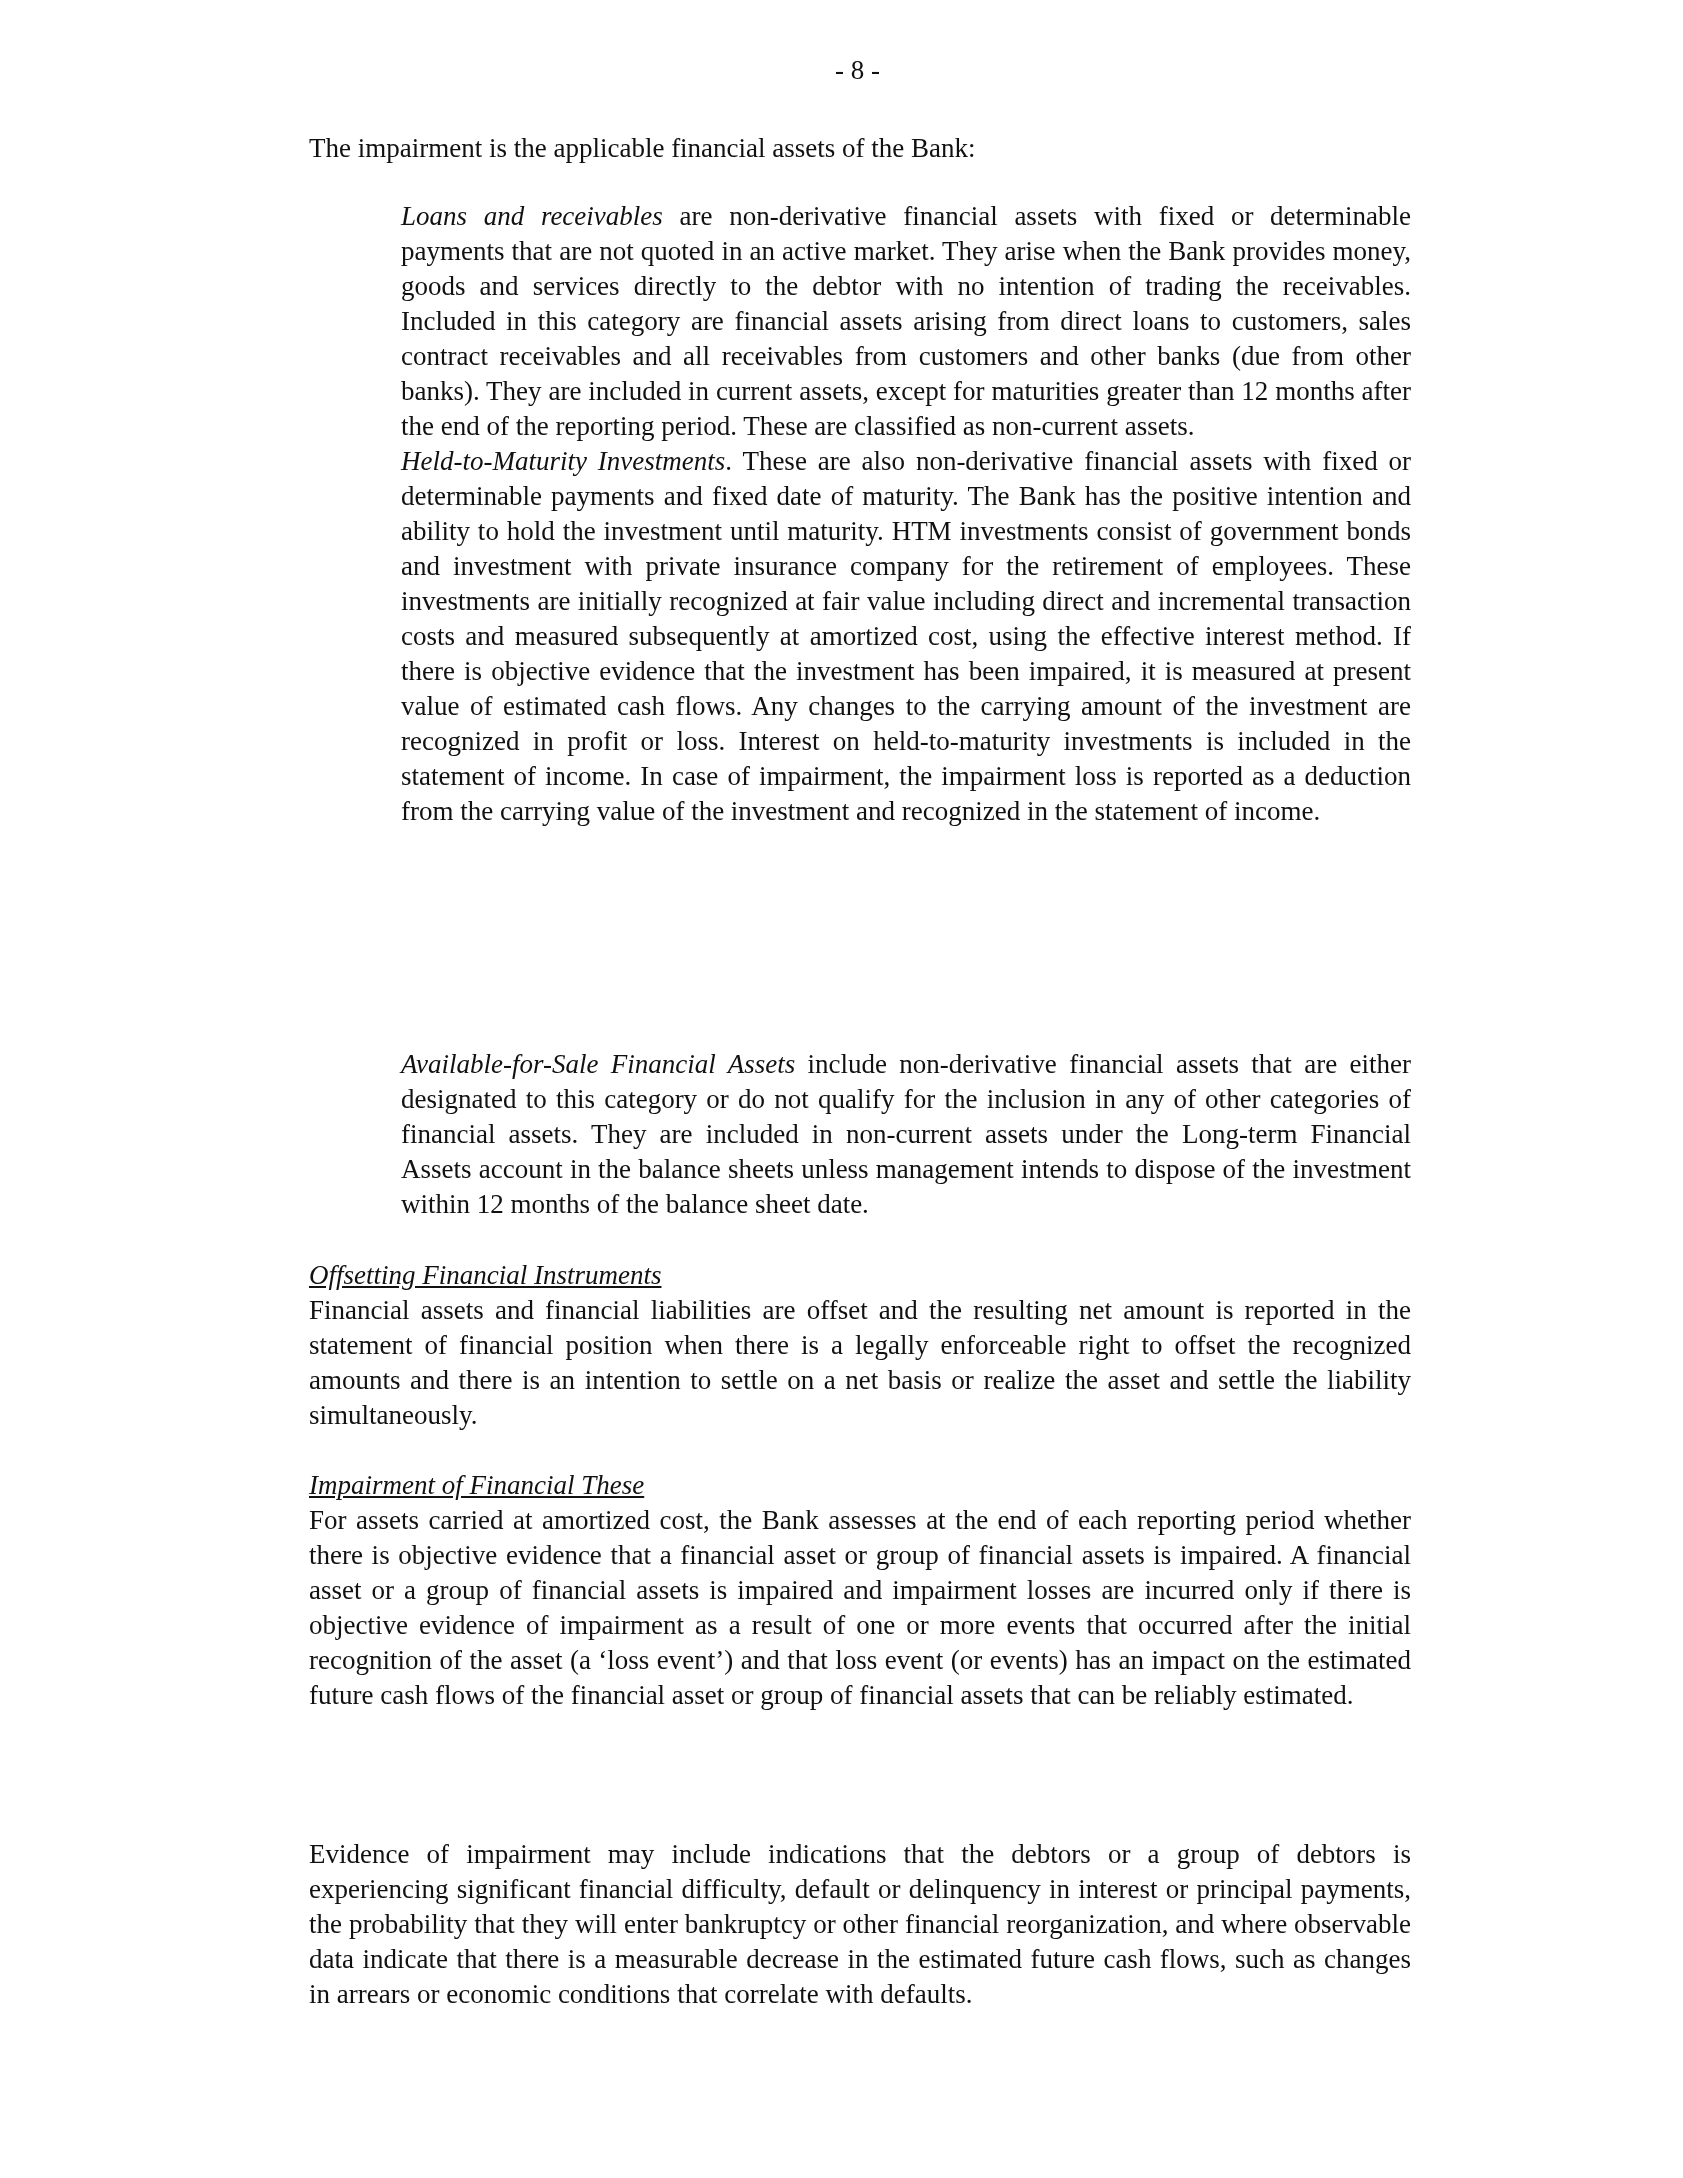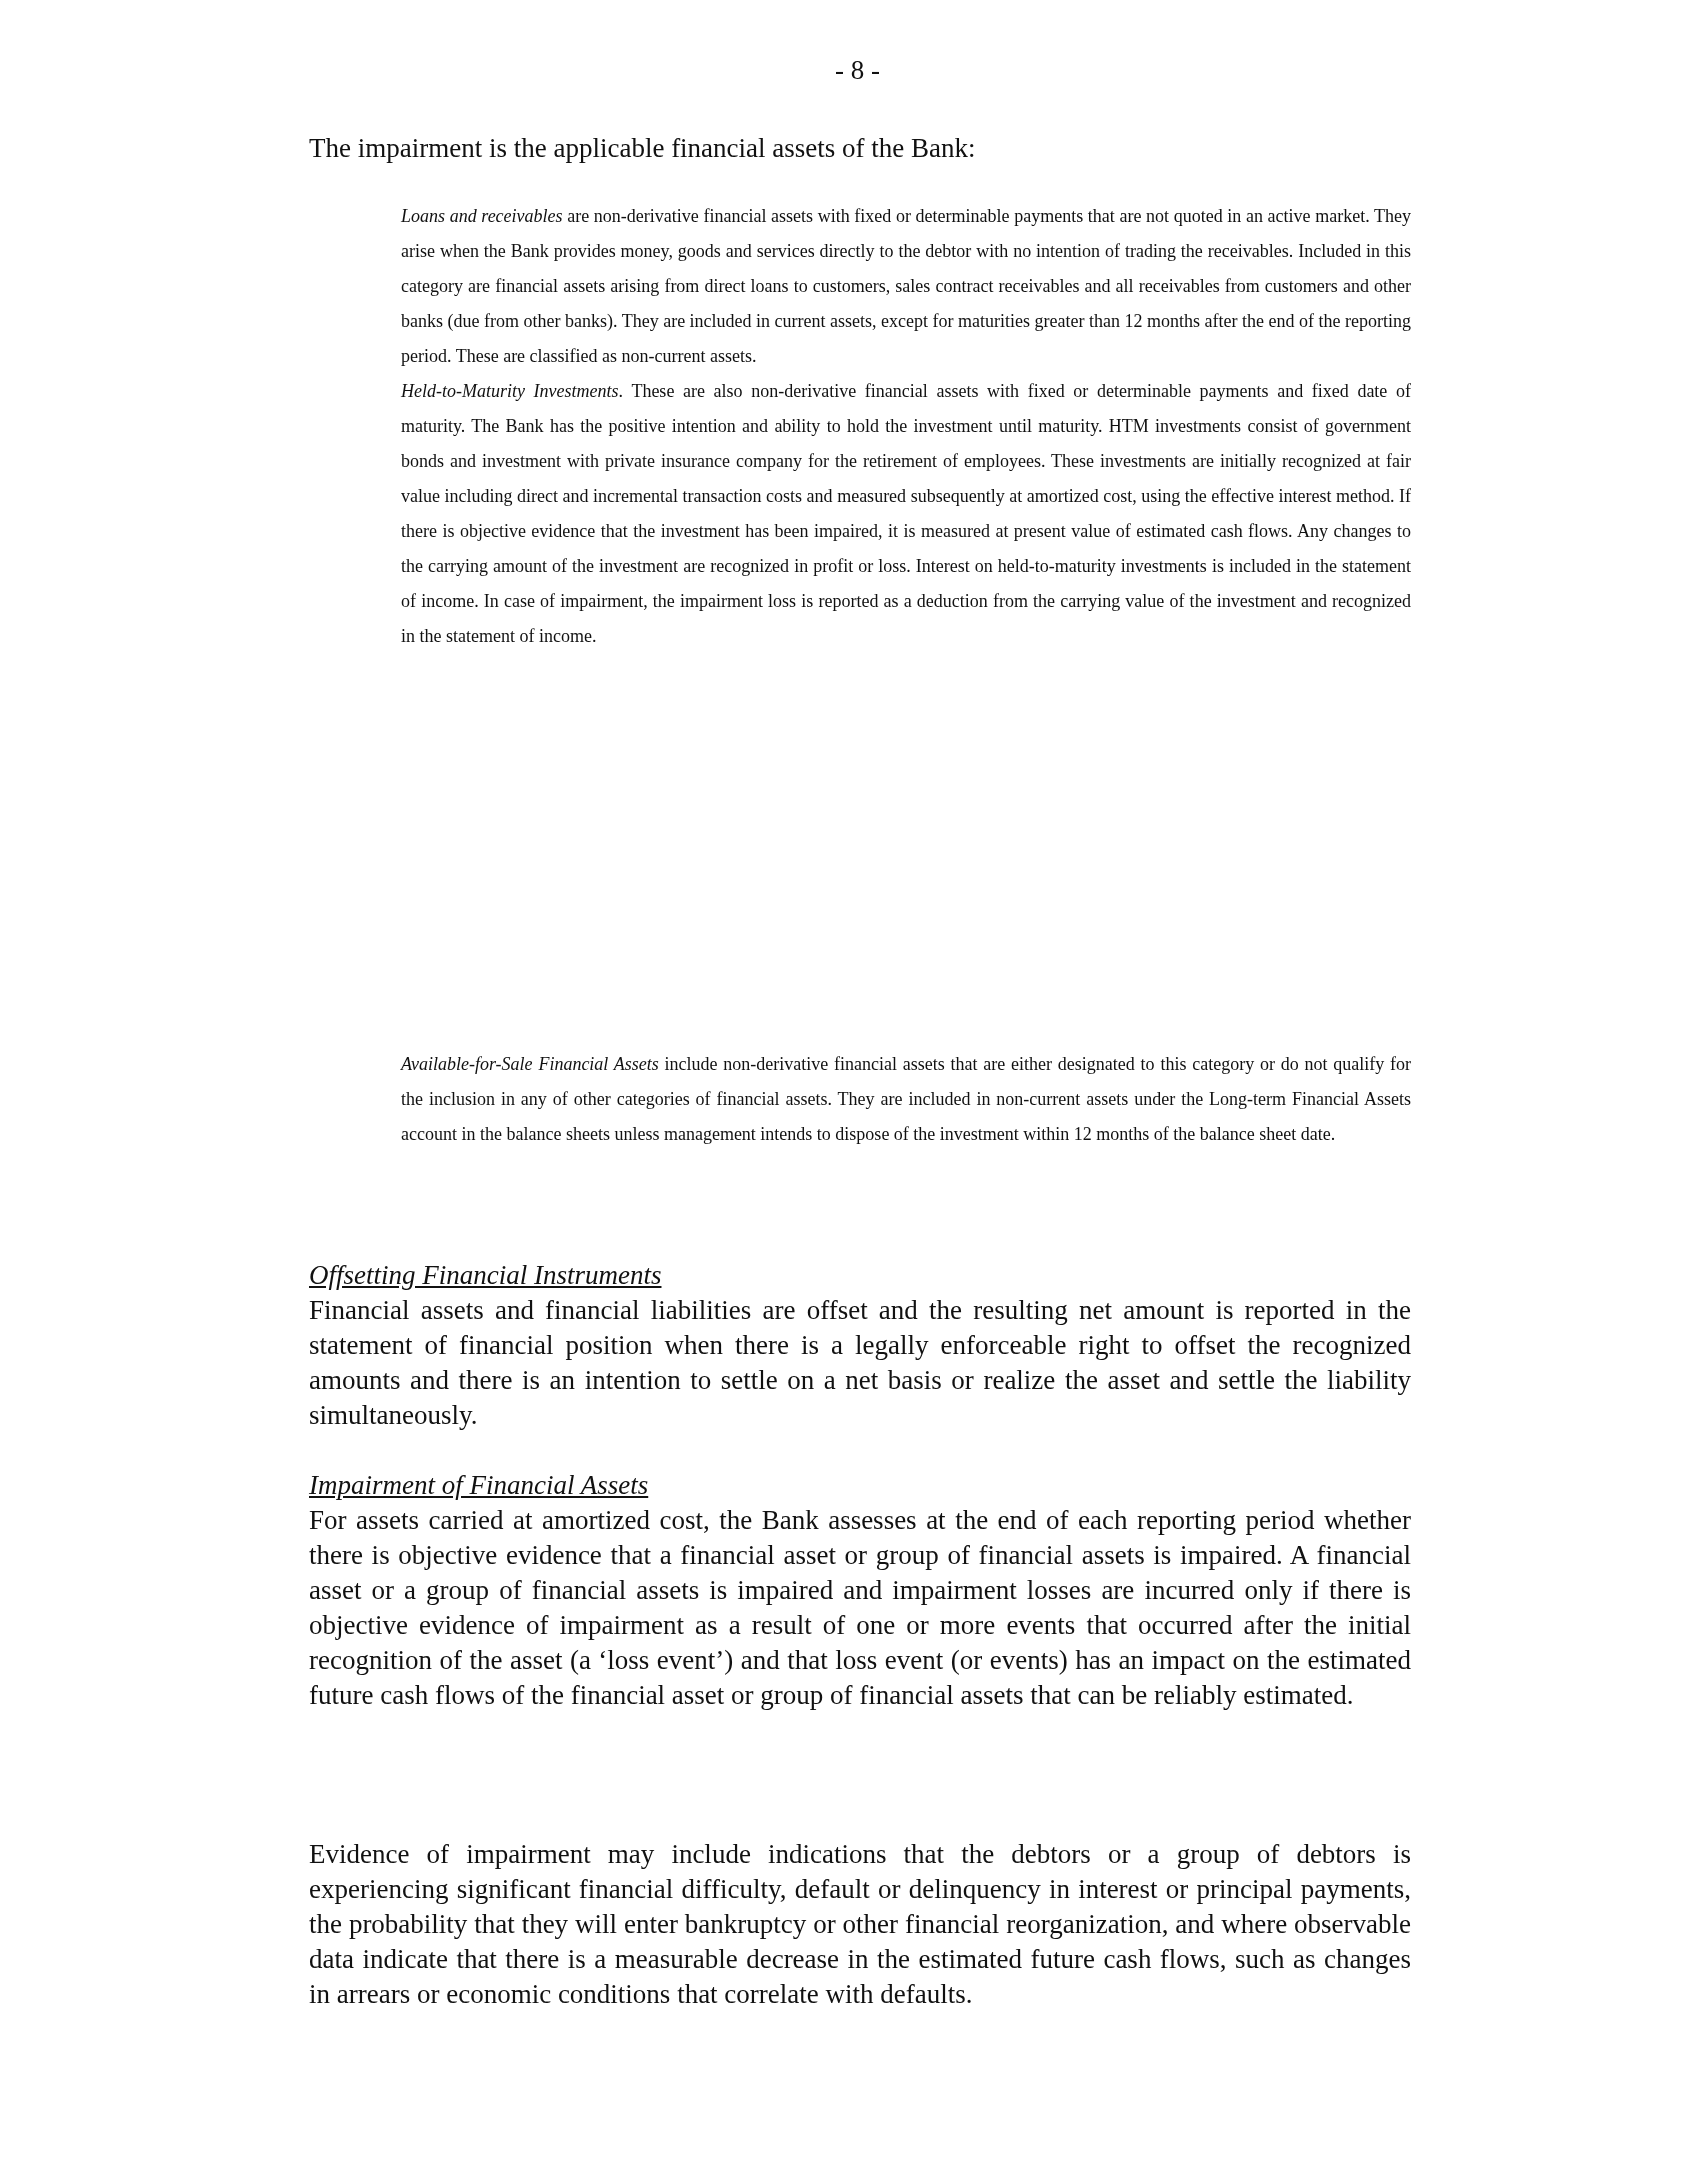--- a/index.html
+++ b/index.html
@@ -1,20 +1,20 @@
 <!DOCTYPE html>
 <html><head>
 <meta charset="utf-8">
 <style>
   html, body { margin: 0; padding: 0; background: #ffffff; }
   body { width: 1683px; height: 2178px; position: relative; overflow: hidden;
          font-family: "Liberation Serif", "DejaVu Serif", serif; color: #111; }
   .page-num { position: absolute; top: 55px; left: 0; width: 1715px; text-align: center; font-size: 27px; }
   .text { position: absolute; left: 309px; width: 1102px; font-size: 27px; line-height: 35px; }
-  .indent { position: absolute; left: 401px; width: 1010px; font-size: 18px; line-height: 35px; }
+  .indent { position: absolute; left: 401px; width: 1010px; font-size: 27px; line-height: 35px; }
   p { margin: 0; text-align: justify; }
   p.last { text-align: left; }
   .it { font-style: italic; }
   .heading { font-style: italic; text-decoration: underline; display: inline-block; text-align: right; }
 </style>
 </head>
 <body>
 
 <div class="page-num">- 8 -</div>
 
@@ -30,20 +30,20 @@
 <div class="indent" style="top:1047px;">
   <p><span class="it">Available-for-Sale Financial Assets</span><span> include non-derivative financial assets that are either designated to this category or do not qualify for the inclusion in any of other categories of financial assets.  They are included in non-current assets under the Long-term Financial Assets account in the balance sheets unless management intends to dispose of the investment within 12 months of the balance sheet date.</span></p>
 </div>
 
 <div class="text" style="top:1258px;">
   <div class="heading">Offsetting Financial Instruments</div>
   <p>Financial assets and financial liabilities are offset and the resulting net amount is reported in the statement of financial position when there is a legally enforceable right to offset the recognized amounts and there is an intention to settle on a net basis or realize the asset and settle the liability simultaneously.</p>
 </div>
 
 <div class="text" style="top:1468px;">
-  <div class="heading">Impairment of Financial Assets</div>
+  <div class="heading">Impairment of Financial These</div>
   <p>For assets carried at amortized cost, the Bank assesses at the end of each reporting period whether there is objective evidence that a financial asset or group of financial assets is impaired. A financial asset or a group of financial assets is impaired and impairment losses are incurred only if there is objective evidence of impairment as a result of one or more events that occurred after the initial recognition of the asset (a ‘loss event’) and that loss event (or events) has an impact on the estimated future cash flows of the financial asset or group of financial assets that can be reliably estimated.</p>
 </div>
 
 <div class="text" style="top:1837px;">
   <p>Evidence of impairment may include indications that the debtors or a group of debtors is experiencing significant financial difficulty, default or delinquency in interest or principal payments, the probability that they will enter bankruptcy or other financial reorganization, and where observable data indicate that there is a measurable decrease in the estimated future cash flows, such as changes in arrears or economic conditions that correlate with defaults.</p>
 </div>
 
 
 </body></html>

